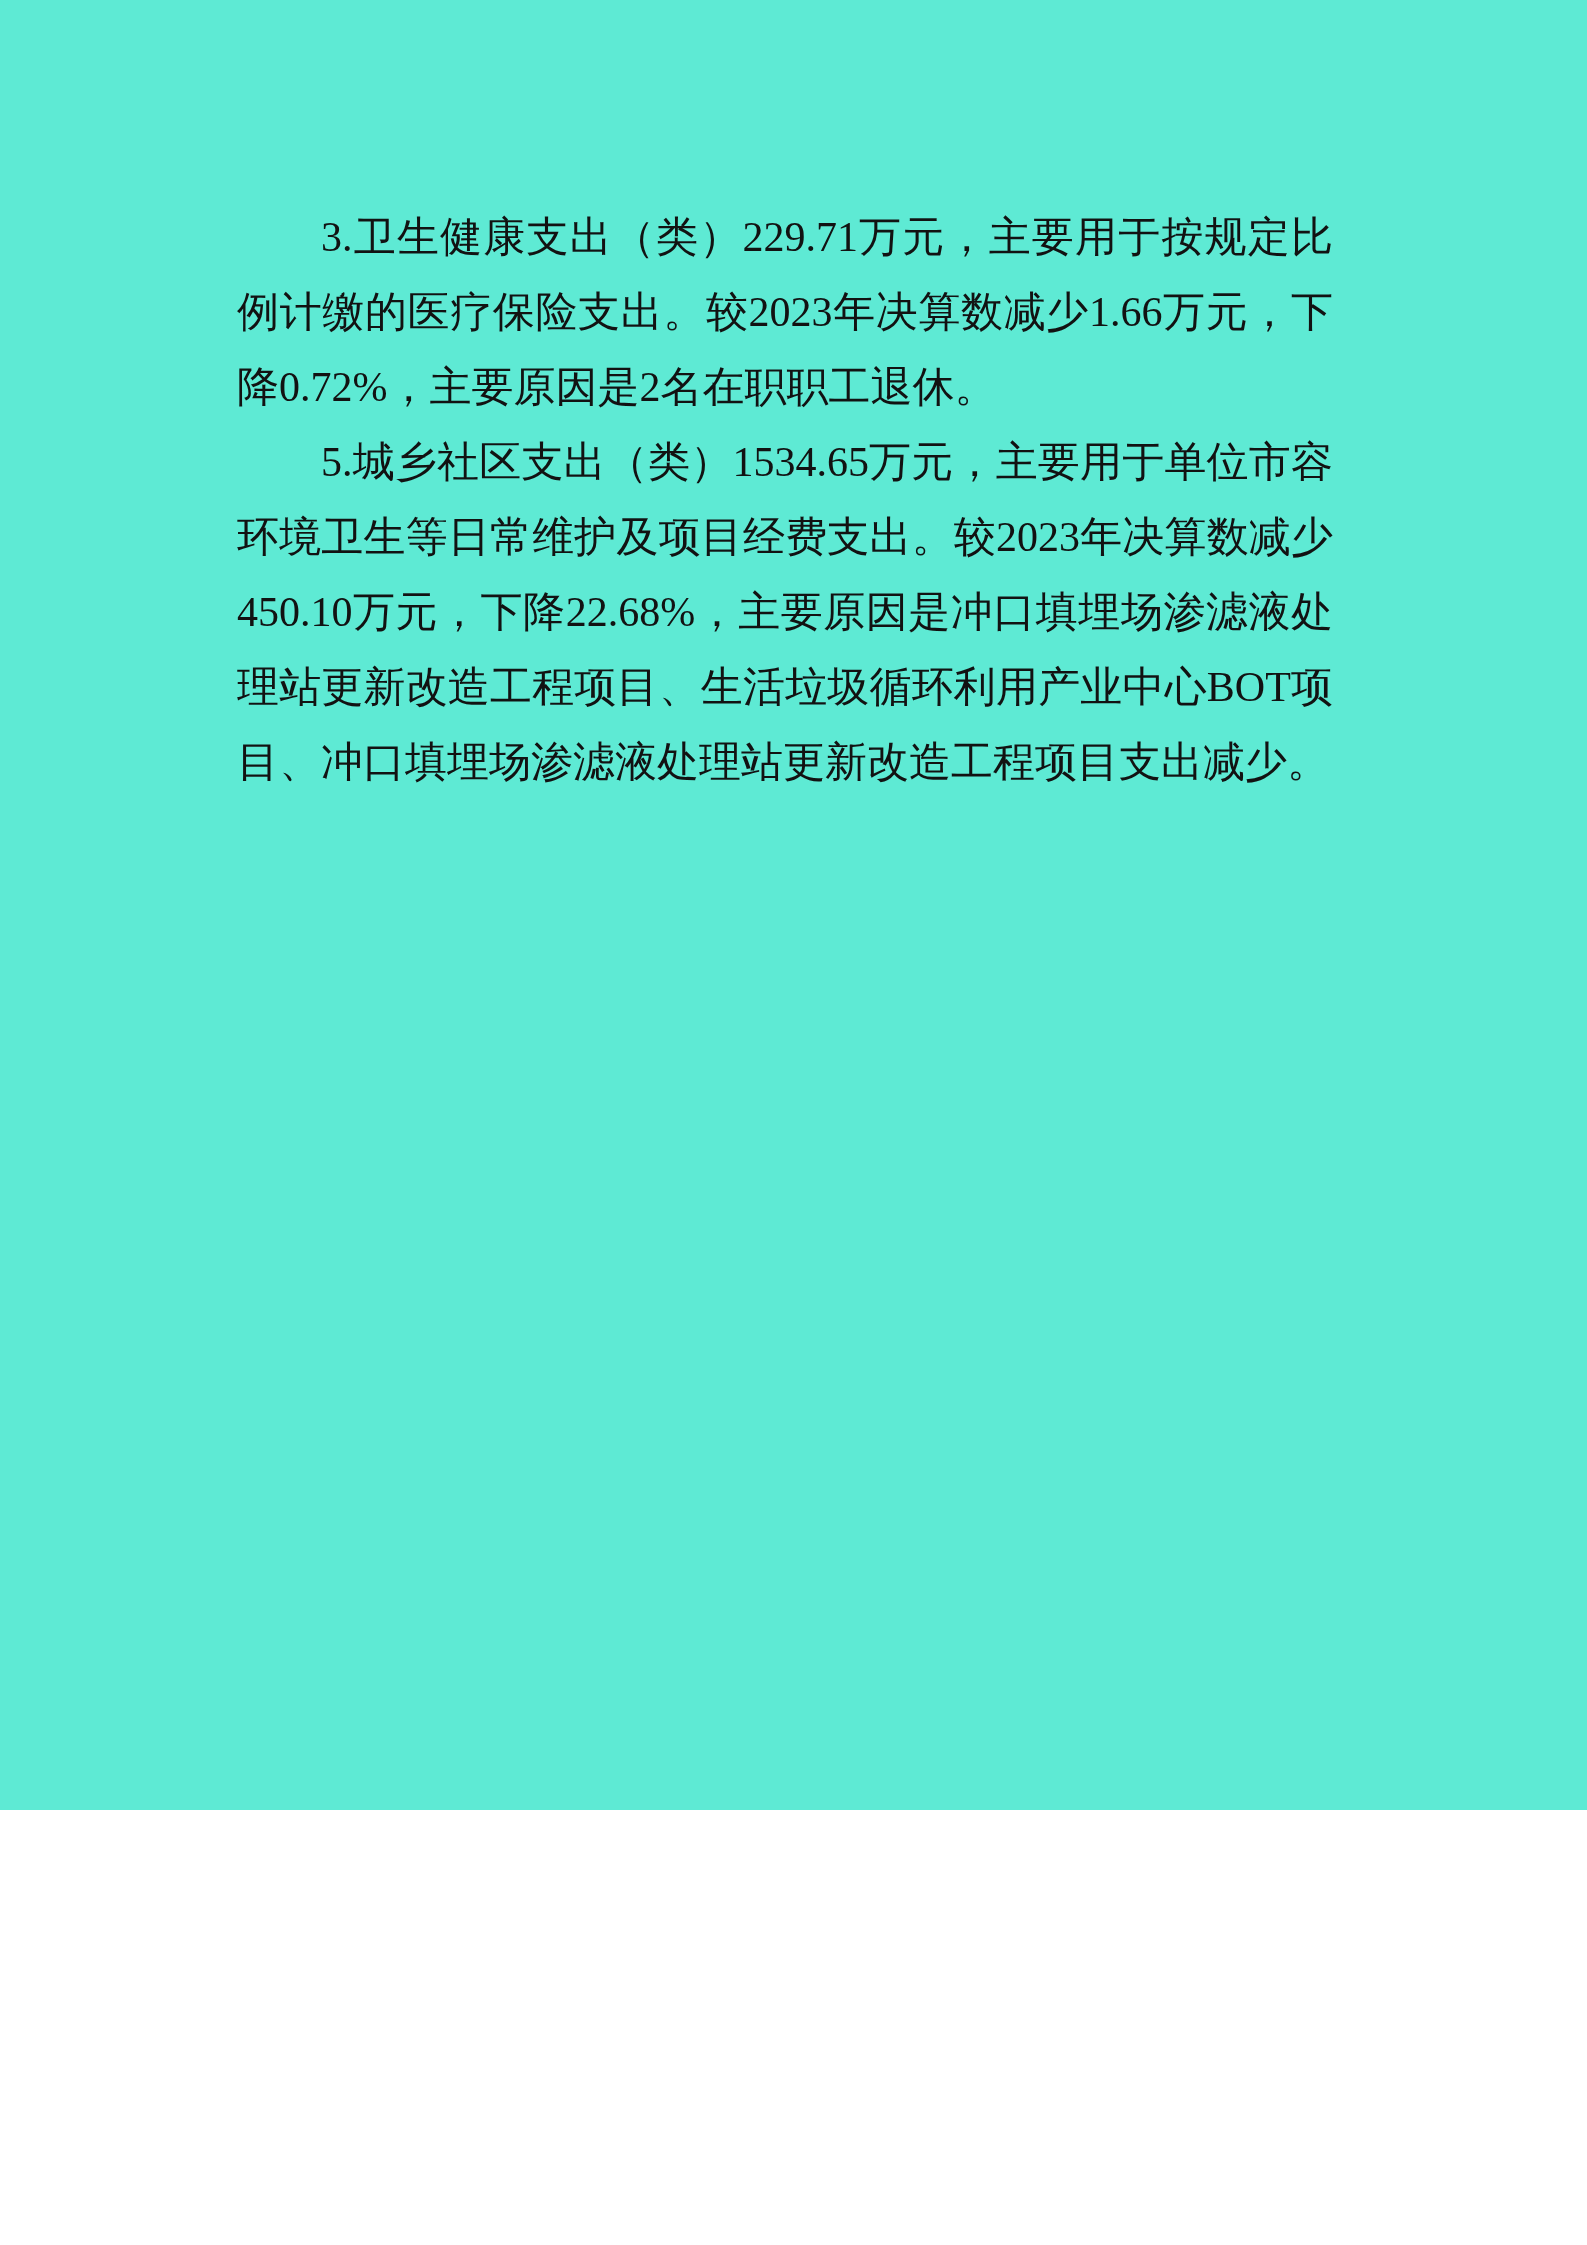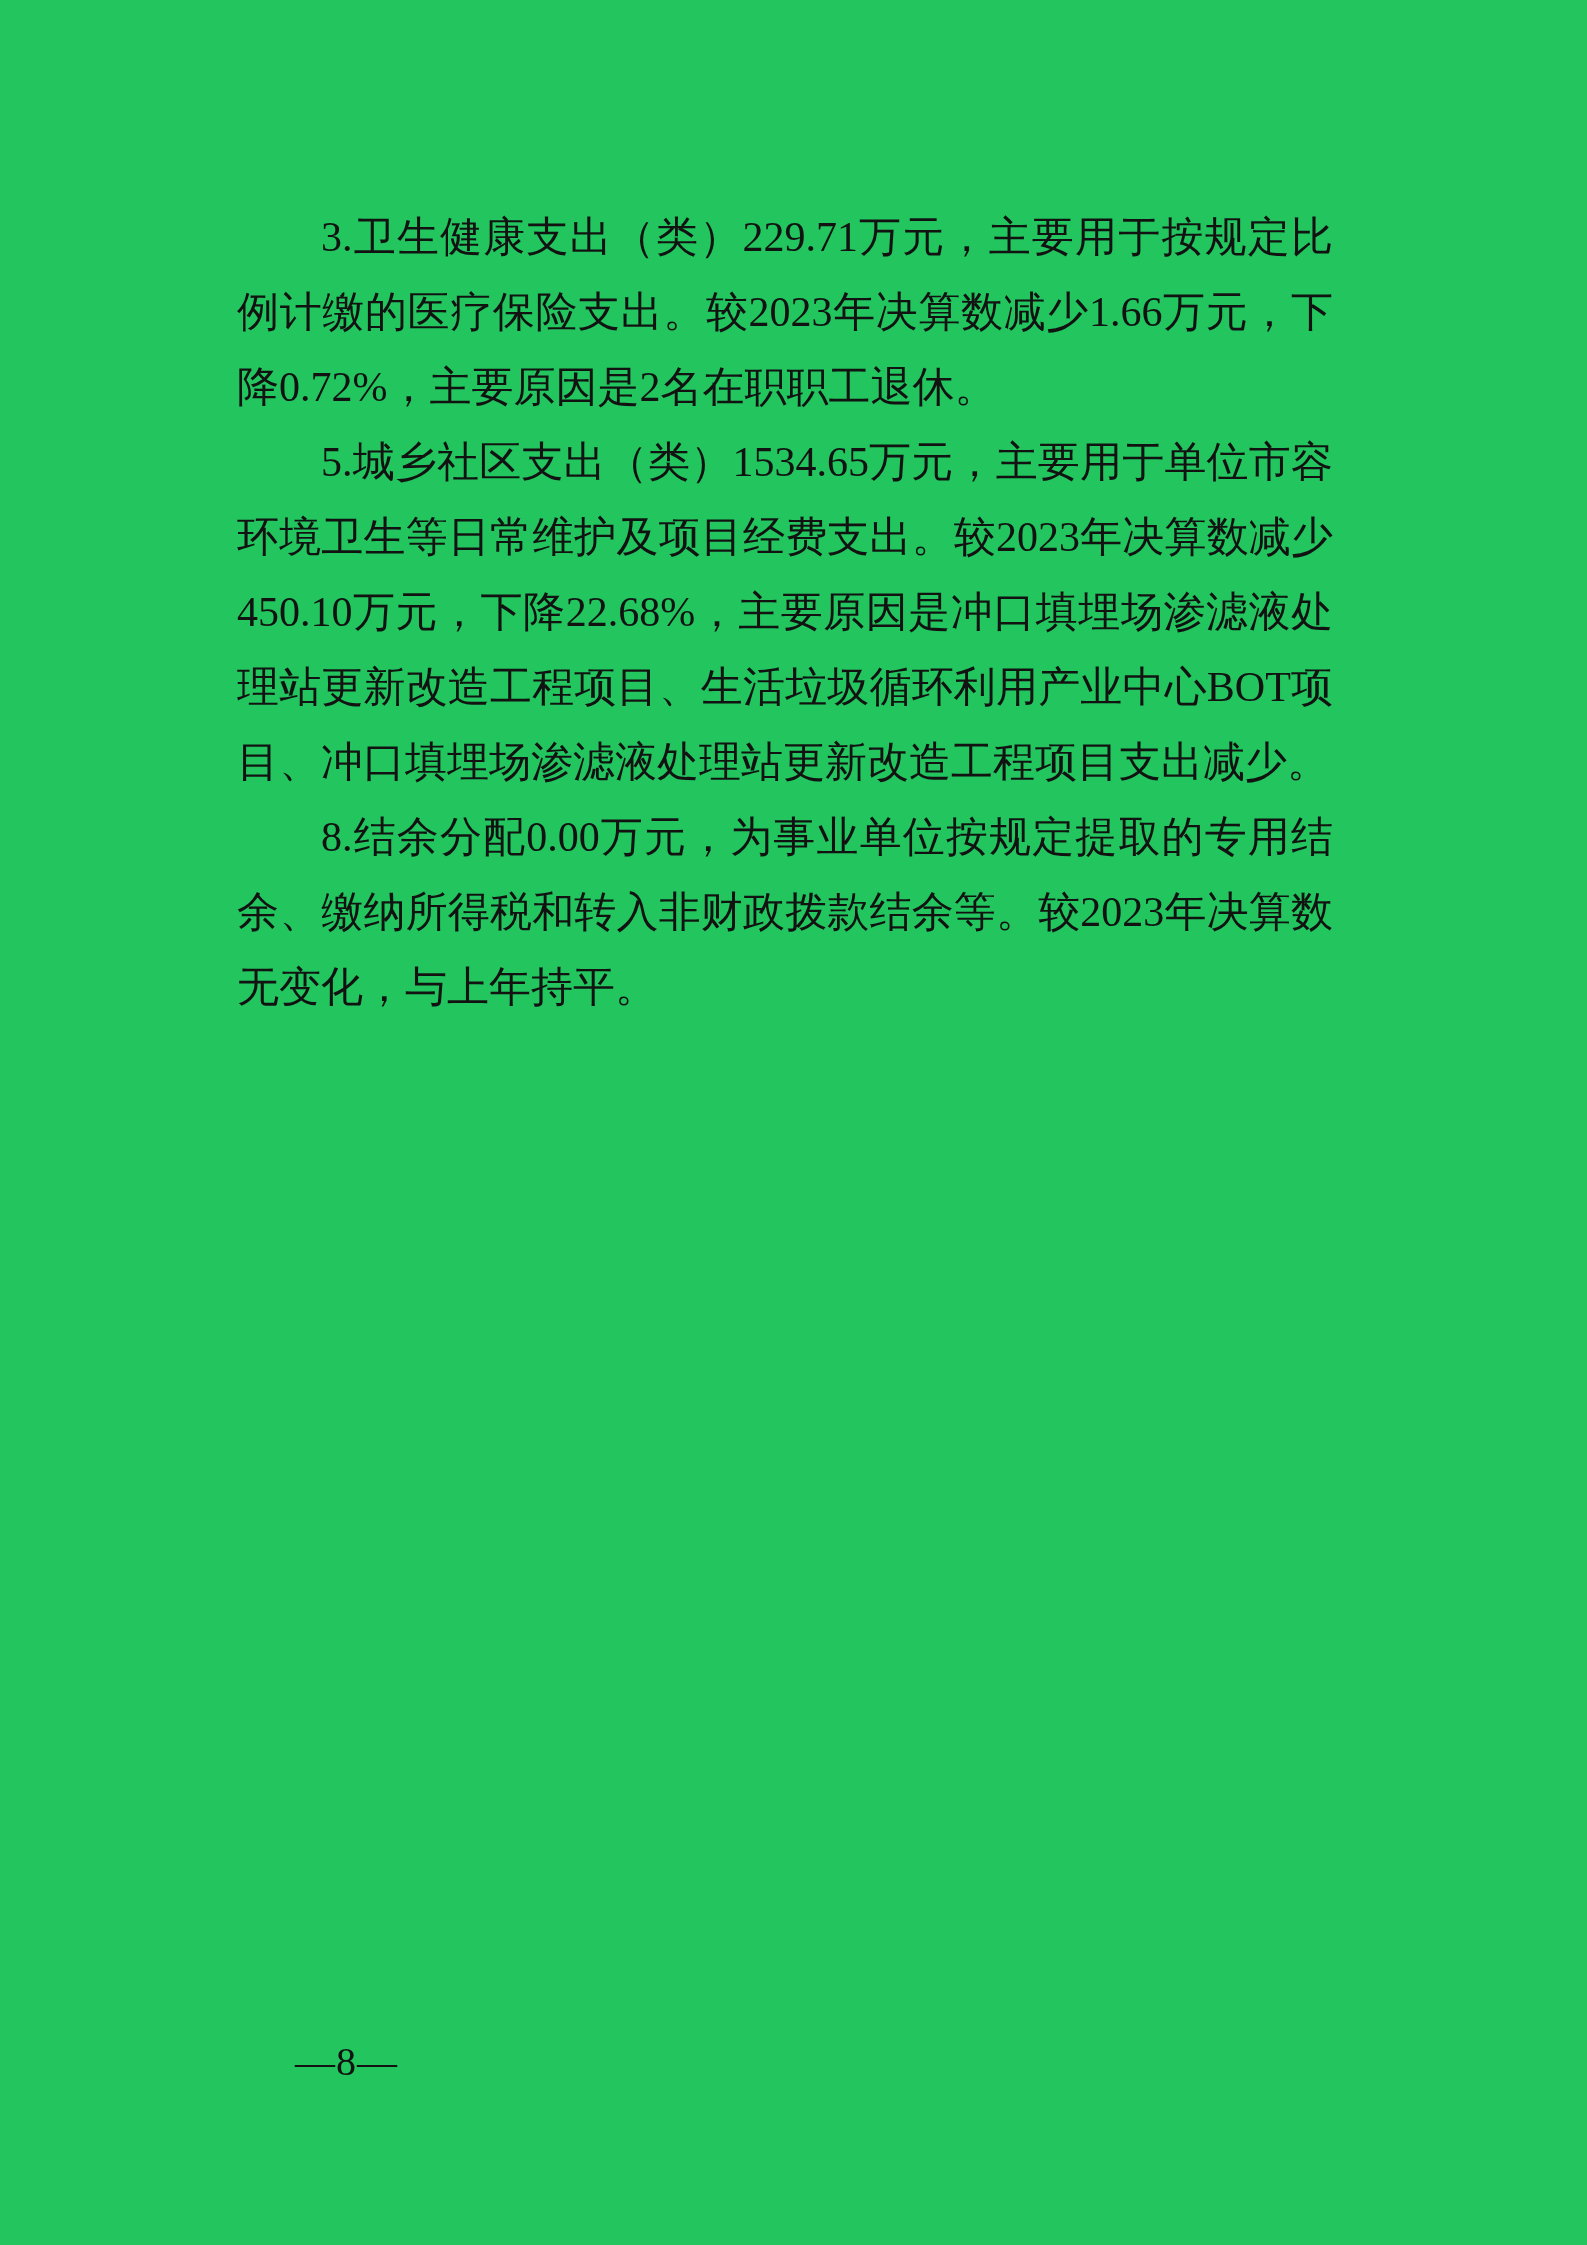--- a/index.html
+++ b/index.html
@@ -10,22 +10,22 @@
   }
   body {
     width: 1587px;
     height: 2245px;
     font-family: "Liberation Serif", "DejaVu Serif", serif;
     color: #121212;
   }
   .page {
     position: relative;
     width: 1587px;
-    height: 2245px;
-    background: #22c55e;
+    height: 1810px;
+    background: #5eead4;
     overflow: hidden;
   }
   .content {
     position: absolute;
     left: 237px;
     top: 200px;
     width: 1096px;
   }
   .para {
     margin: 0;
@@ -48,17 +48,16 @@
     white-space: nowrap;
   }
 </style>
 </head>
 <body>
 
 <div class="page">
   <div class="content">
     <p class="para">3.卫生健康支出（类）229.71万元，主要用于按规定比例计缴的医疗保险支出。较2023年决算数减少1.66万元，下降0.72%，主要原因是2名在职职工退休。</p>
     <p class="para">5.城乡社区支出（类）1534.65万元，主要用于单位市容环境卫生等日常维护及项目经费支出。较2023年决算数减少450.10万元，下降22.68%，主要原因是冲口填埋场渗滤液处理站更新改造工程项目、生活垃圾循环利用产业中心BOT项目、冲口填埋场渗滤液处理站更新改造工程项目支出减少。</p>
-    <p class="para">8.结余分配0.00万元，为事业单位按规定提取的专用结余、缴纳所得税和转入非财政拨款结余等。较2023年决算数无变化，与上年持平。</p>
   </div>
 
   <div class="page-number">—8—</div>
 </div>
 
 </body></html>

